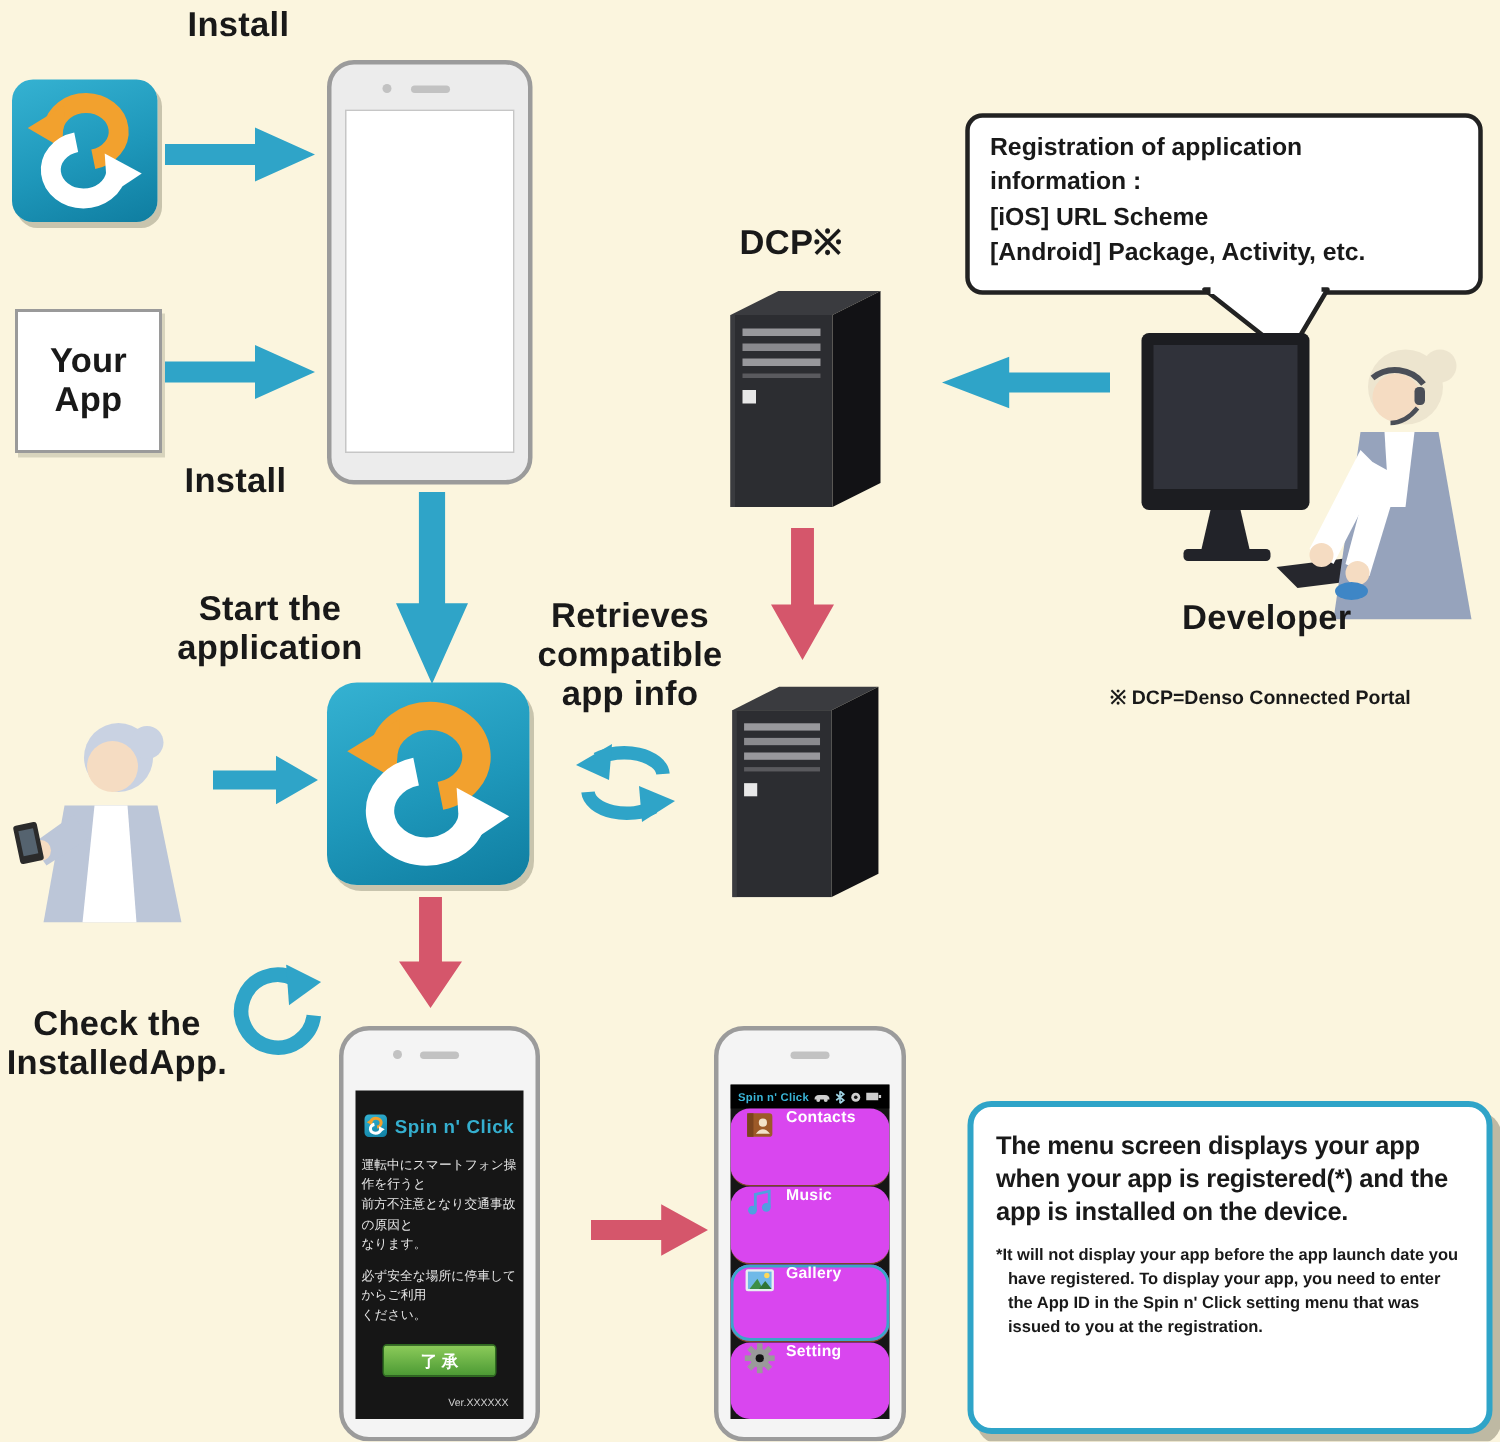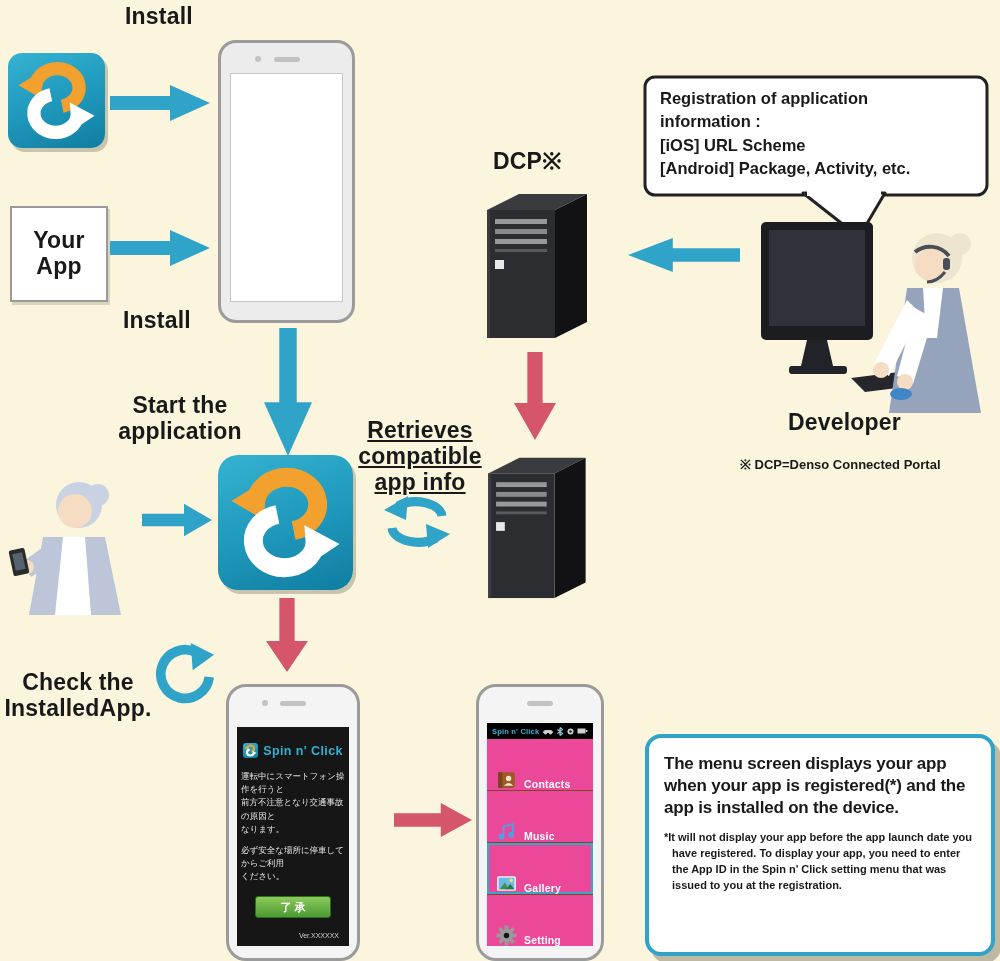--- a/index.html
+++ b/index.html
@@ -40,22 +40,22 @@
           color:#fff;font-weight:700;font-size:11px;display:flex;align-items:center;justify-content:center;}
   .ver{position:absolute;right:10px;bottom:7px;font-size:7px;color:#cfcfcf;}
 
   
   .menu-screen{display:flex;flex-direction:column;}
   .menu-header{flex:0 0 16px;display:flex;align-items:center;justify-content:space-between;
                padding:0 5px;background:#000;}
   .menu-header .t{font-weight:800;font-size:7.5px;color:#3AB6D8;letter-spacing:.2px;}
   .status{display:flex;align-items:center;gap:2px;}
   .menu-rows{flex:1;display:flex;flex-direction:column;}
-  .menu-row{flex:1;display:flex;align-items:flex-end;gap:7px;padding-left:9px;
-            border-bottom:1px solid #7c4723;background:#ec4899;}
+  .menu-row{flex:1;display:flex;align-items:flex-start;gap:7px;padding-left:9px;
+            border-bottom:1px solid #7c4723;background:#d946ef;border-radius:13px;}
   .menu-row:last-child{border-bottom:none;}
   .menu-row.selected{box-shadow:inset 0 0 0 2px #3AA6C9;}
   .menu-row .lbl-s{color:#fff;font-weight:700;font-size:10.5px;letter-spacing:.2px;}
   .mi{width:21px;height:21px;flex:0 0 21px;}
 
   
   #info-box{width:350px;height:222px;box-sizing:border-box;background:#fff;
             border:4px solid #2FA4C8;border-radius:16px;
             box-shadow:6px 7px 0 rgba(140,134,115,.55);padding:15px 13px 10px 15px;margin-top:28px;}
   #info-main{font-weight:800;font-size:17px;line-height:1.3;letter-spacing:-.2px;}
@@ -154,21 +154,21 @@
     <rect x="188" y="50" width="7" height="12" rx="3" fill="#4a4e57"></rect>
     <path d="M190 64 q-8 10 -18 10" stroke="#4a4e57" stroke-width="3" fill="none"></path>
     <polygon points="152,80 204,80 226,205 134,205" fill="#96A3BC"></polygon>
     <polygon points="168,80 188,80 182,130 171,130" fill="#fff"></polygon>
     <polygon points="152,92 118,158 134,168 166,106" fill="#fff"></polygon>
     <circle cx="126" cy="162" r="8" fill="#F5DCC2"></circle>
     <polygon points="160,100 142,168 158,176 178,110" fill="#fff"></polygon>
     <circle cx="150" cy="174" r="8" fill="#F5DCC2"></circle>
     <ellipse cx="146" cy="186" rx="11" ry="6" fill="#3E86C6"></ellipse>
   </svg>
-  <div class="abs lbl" style="left:788px;top:410px;">Developer</div>
+  <div class="abs lbl" style="left:788px;top:399px;">Developer</div>
   <div class="abs" style="left:740px;top:455px;font-weight:800;font-size:13px;">※ DCP=Denso Connected Portal</div>
 
   <svg class="abs" style="left:514px;top:352px" width="42" height="88" viewBox="0 0 44 100" preserveAspectRatio="none">
     <polygon points="14,0 30,0 30,58 44,58 22,100 0,58 14,58" fill="#D5566B"></polygon>
   </svg>
 
   <div class="abs lbl pre center" style="left:98px;top:393px;width:164px;">Start the
 application</div>
 
   <svg class="abs" style="left:5px;top:465px" width="135" height="150" viewBox="0 0 135 150">
@@ -186,21 +186,21 @@
   <svg class="abs" style="left:142px;top:502px" width="70" height="36" viewBox="0 0 100 40" preserveAspectRatio="none">
     <polygon points="0,13 60,13 60,2 100,20 60,38 60,27 0,27" fill="#2FA4C8"></polygon>
   </svg>
 
   <div class="abs app-icon" style="left:218px;top:455px;width:135px;height:135px;border-radius:20px;">
     <svg viewBox="0 0 100 100" style="width:100%;height:100%">
         <use href="#s-logo"></use>
       </svg>
   </div>
 
-  <div class="abs lbl pre center" style="left:348px;top:418px;width:144px;text-decoration:underline;">Retrieves
+  <div class="abs lbl pre center" style="left:348px;top:398px;width:144px;">Retrieves
 compatible
 app info</div>
 
   <svg class="abs" style="left:382px;top:494px" width="70" height="56" viewBox="0 0 70 56">
     <path d="M 60 22 A 26 15 0 0 0 16 12" stroke="#2FA4C8" stroke-width="9" fill="none"></path>
     <polygon points="2,16 26,2 24,26" fill="#2FA4C8"></polygon>
     <path d="M 10 34 A 26 15 0 0 0 54 44" stroke="#2FA4C8" stroke-width="9" fill="none"></path>
     <polygon points="68,40 44,30 46,54" fill="#2FA4C8"></polygon>
   </svg>
 

